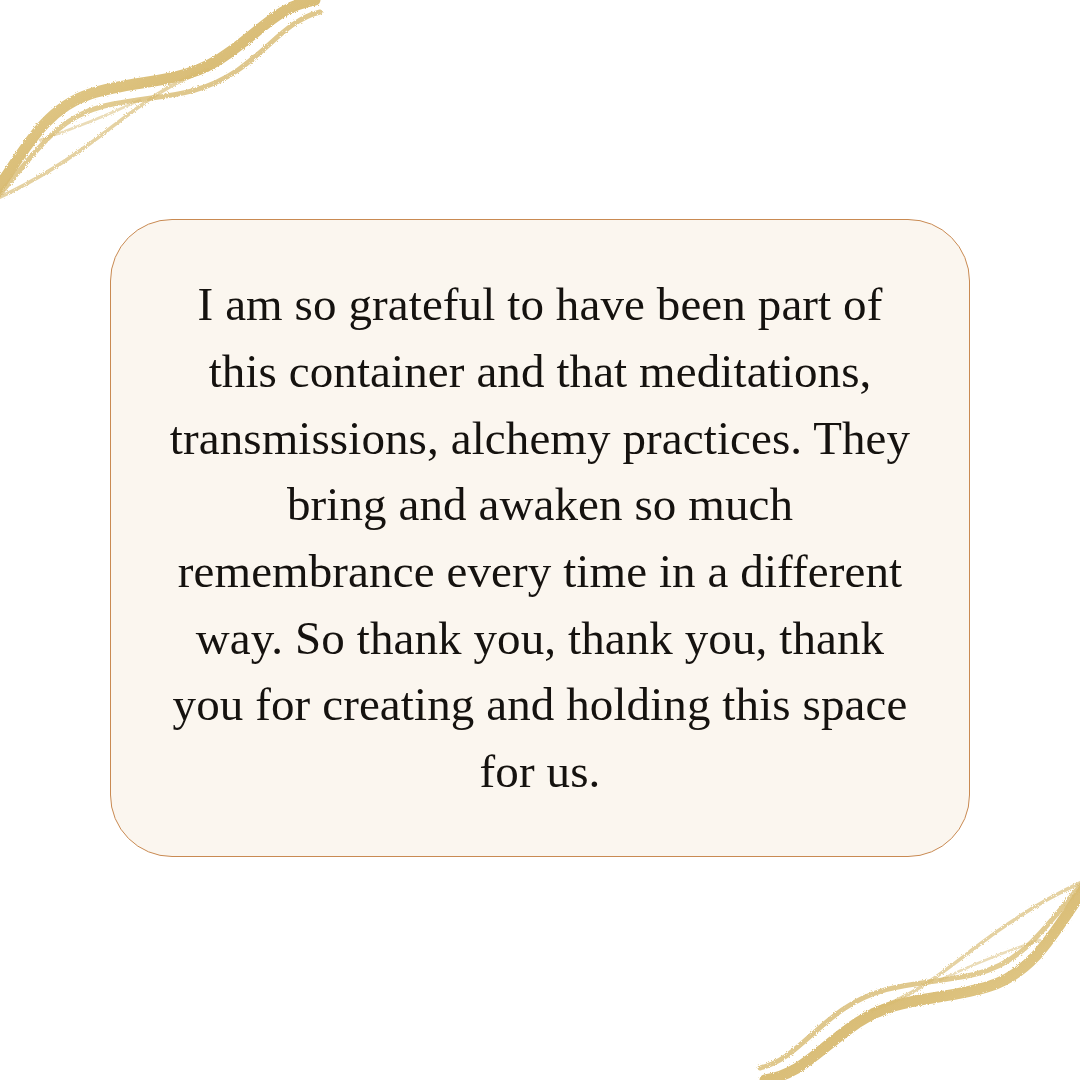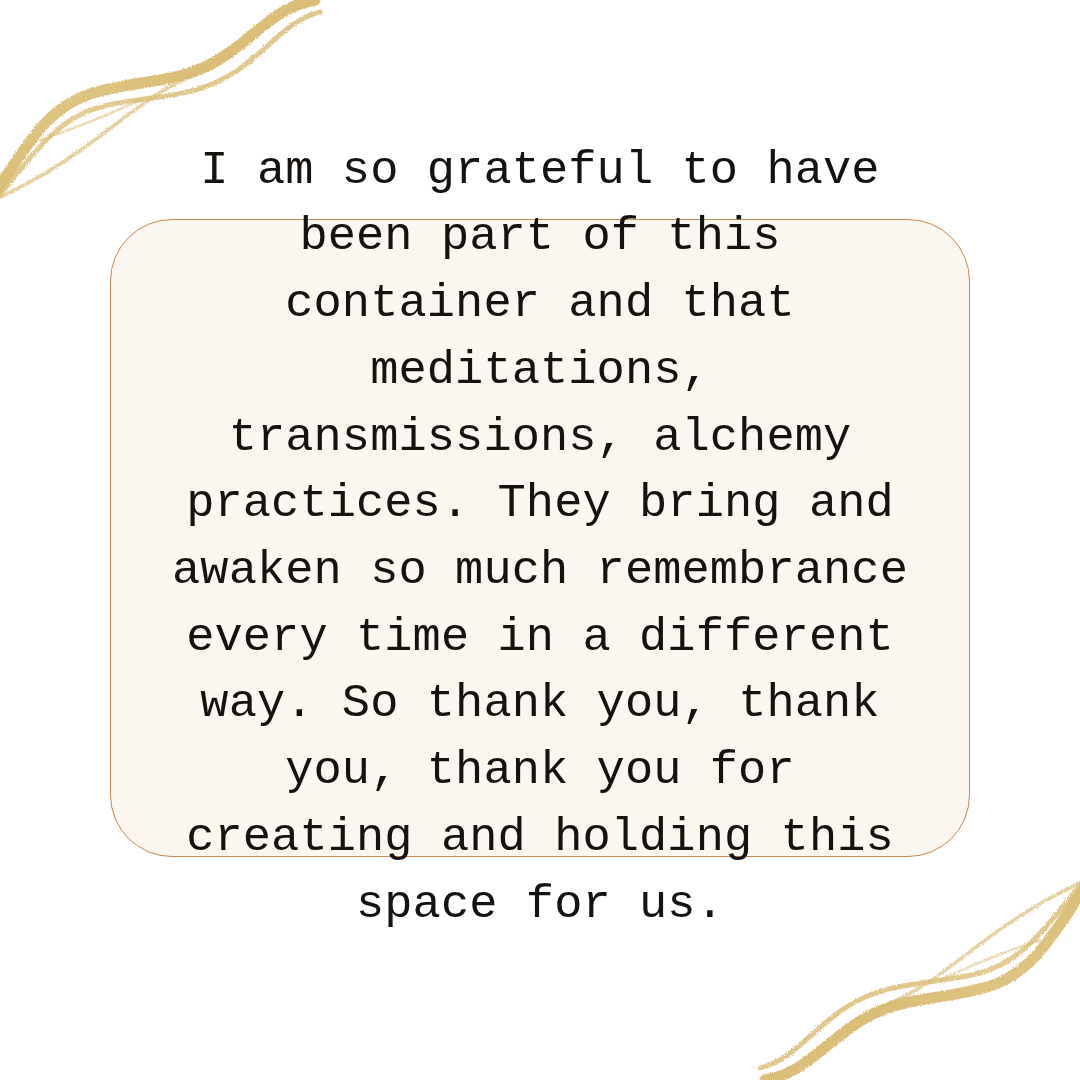--- a/index.html
+++ b/index.html
@@ -52,21 +52,21 @@
     display: flex;
     align-items: center;
     justify-content: center;
   }
   .quote-text {
     width: 760px;
     margin: 0;
     padding: 0 24px;
     text-align: center;
     color: #15120f;
-    font-family: Liberation Mono, monospace;
+    font-family: Liberation Serif, serif;
     font-size: 47px;
     line-height: 1.42;
     letter-spacing: 0.1px;
     font-weight: 400;
   }
 </style>
 </head>
 <body>
 
 <div class="canvas">

